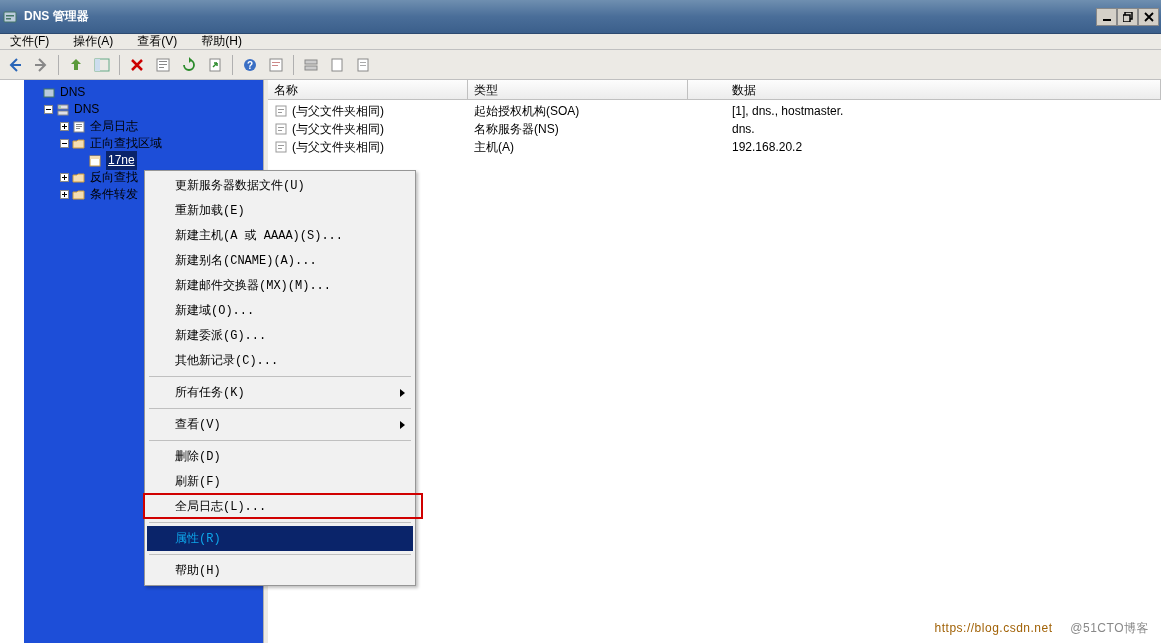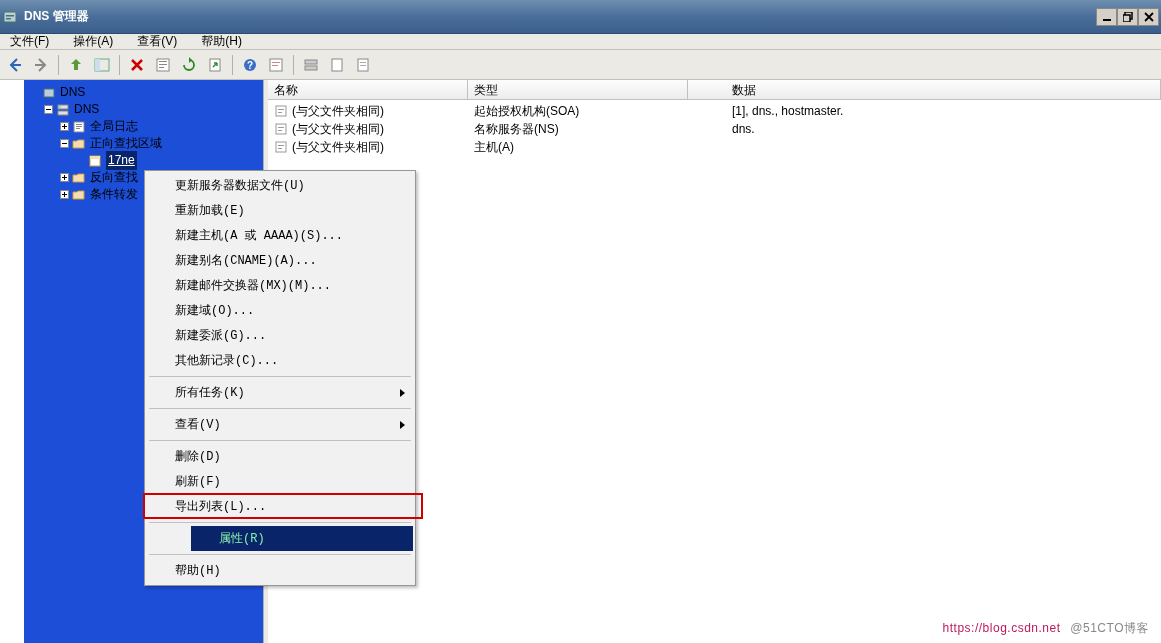--- a/index.html
+++ b/index.html
@@ -125,42 +125,42 @@
     padding: 2px;
     z-index: 100;
     font-family: Liberation Mono, monospace;
   }
   .cm-item {
     padding: 4px 24px 4px 28px;
     font-size:12px;
     position:relative;
     white-space:nowrap;
   }
-  .cm-item.highlight { background:#0a246a; color:#86efac;margin-left:44px; }
+  .cm-item.highlight { background:#0a246a; color:#0ea5e9; }
   .cm-item .subarrow {
     position:absolute; right:8px; top:50%; transform:translateY(-50%);
     width:0;height:0;border-top:4px solid transparent;border-bottom:4px solid transparent;border-left:5px solid #000;
   }
   .cm-sep { height:1px; background:#c0c0c0; margin:3px 2px; }
   .red-box {
     position:absolute;
     border:2px solid #d00000;
     left:143px; top:493px;
     width:280px; height:26px;
     pointer-events:none;
     z-index:200;
   }
   .watermark {
     position:absolute;
     right:12px; bottom:6px;
     color:#888; font-size:12px;
     letter-spacing:0.5px;
     z-index:50;
   }
-  .watermark .faint { color:#be185d; margin-right:6px;}
+  .watermark .faint { color:#a16207; margin-right:14px;}
 </style>
 </head>
 <body>
 
 <div class="titlebar">
   <span class="icon-slot">
     <svg viewBox="0 0 16 16">
         <rect x="2" y="3" width="12" height="10" rx="1" fill="#bcd" stroke="#476"></rect>
         <rect x="4" y="6" width="8" height="1.5" fill="#476"></rect>
         <rect x="4" y="9" width="5" height="1.5" fill="#476"></rect>
@@ -438,20 +438,23 @@
               <svg viewBox="0 0 14 14">
                 <rect x="2" y="2" width="10" height="10" fill="#fff" stroke="#999"></rect>
                 <rect x="4" y="5" width="6" height="1" fill="#999"></rect>
                 <rect x="4" y="8" width="4" height="1" fill="#999"></rect>
               </svg>
             </span>
           <span>(与父文件夹相同)</span>
         </div>
         <div class="cell col2">
             <span>主机(A)</span>
+          </div>
+        <div class="cell col3">
+            <span>192.168.20.2</span>
           </div>
       </div>
     </div>
   </div>
 </div>
 
 <div class="context-menu">
   <div class="cm-item">更新服务器数据文件(U)</div>
   <div class="cm-item">重新加载(E)</div>
   <div class="cm-item">新建主机(A 或 AAAA)(S)...</div>
@@ -466,21 +469,21 @@
     <span class="subarrow"></span>
   </div>
   <div class="cm-sep"></div>
   <div class="cm-item">
     <span>查看(V)</span>
     <span class="subarrow"></span>
   </div>
   <div class="cm-sep"></div>
   <div class="cm-item">删除(D)</div>
   <div class="cm-item">刷新(F)</div>
-  <div class="cm-item">导出列表(L)...</div>
+  <div class="cm-item">全局日志(L)...</div>
   <div class="cm-sep"></div>
   <div class="cm-item highlight">属性(R)</div>
   <div class="cm-sep"></div>
   <div class="cm-item">帮助(H)</div>
 </div>
 
 <div class="red-box"></div>
 
 <div class="watermark">
   <span class="faint">https://blog.csdn.net</span>

